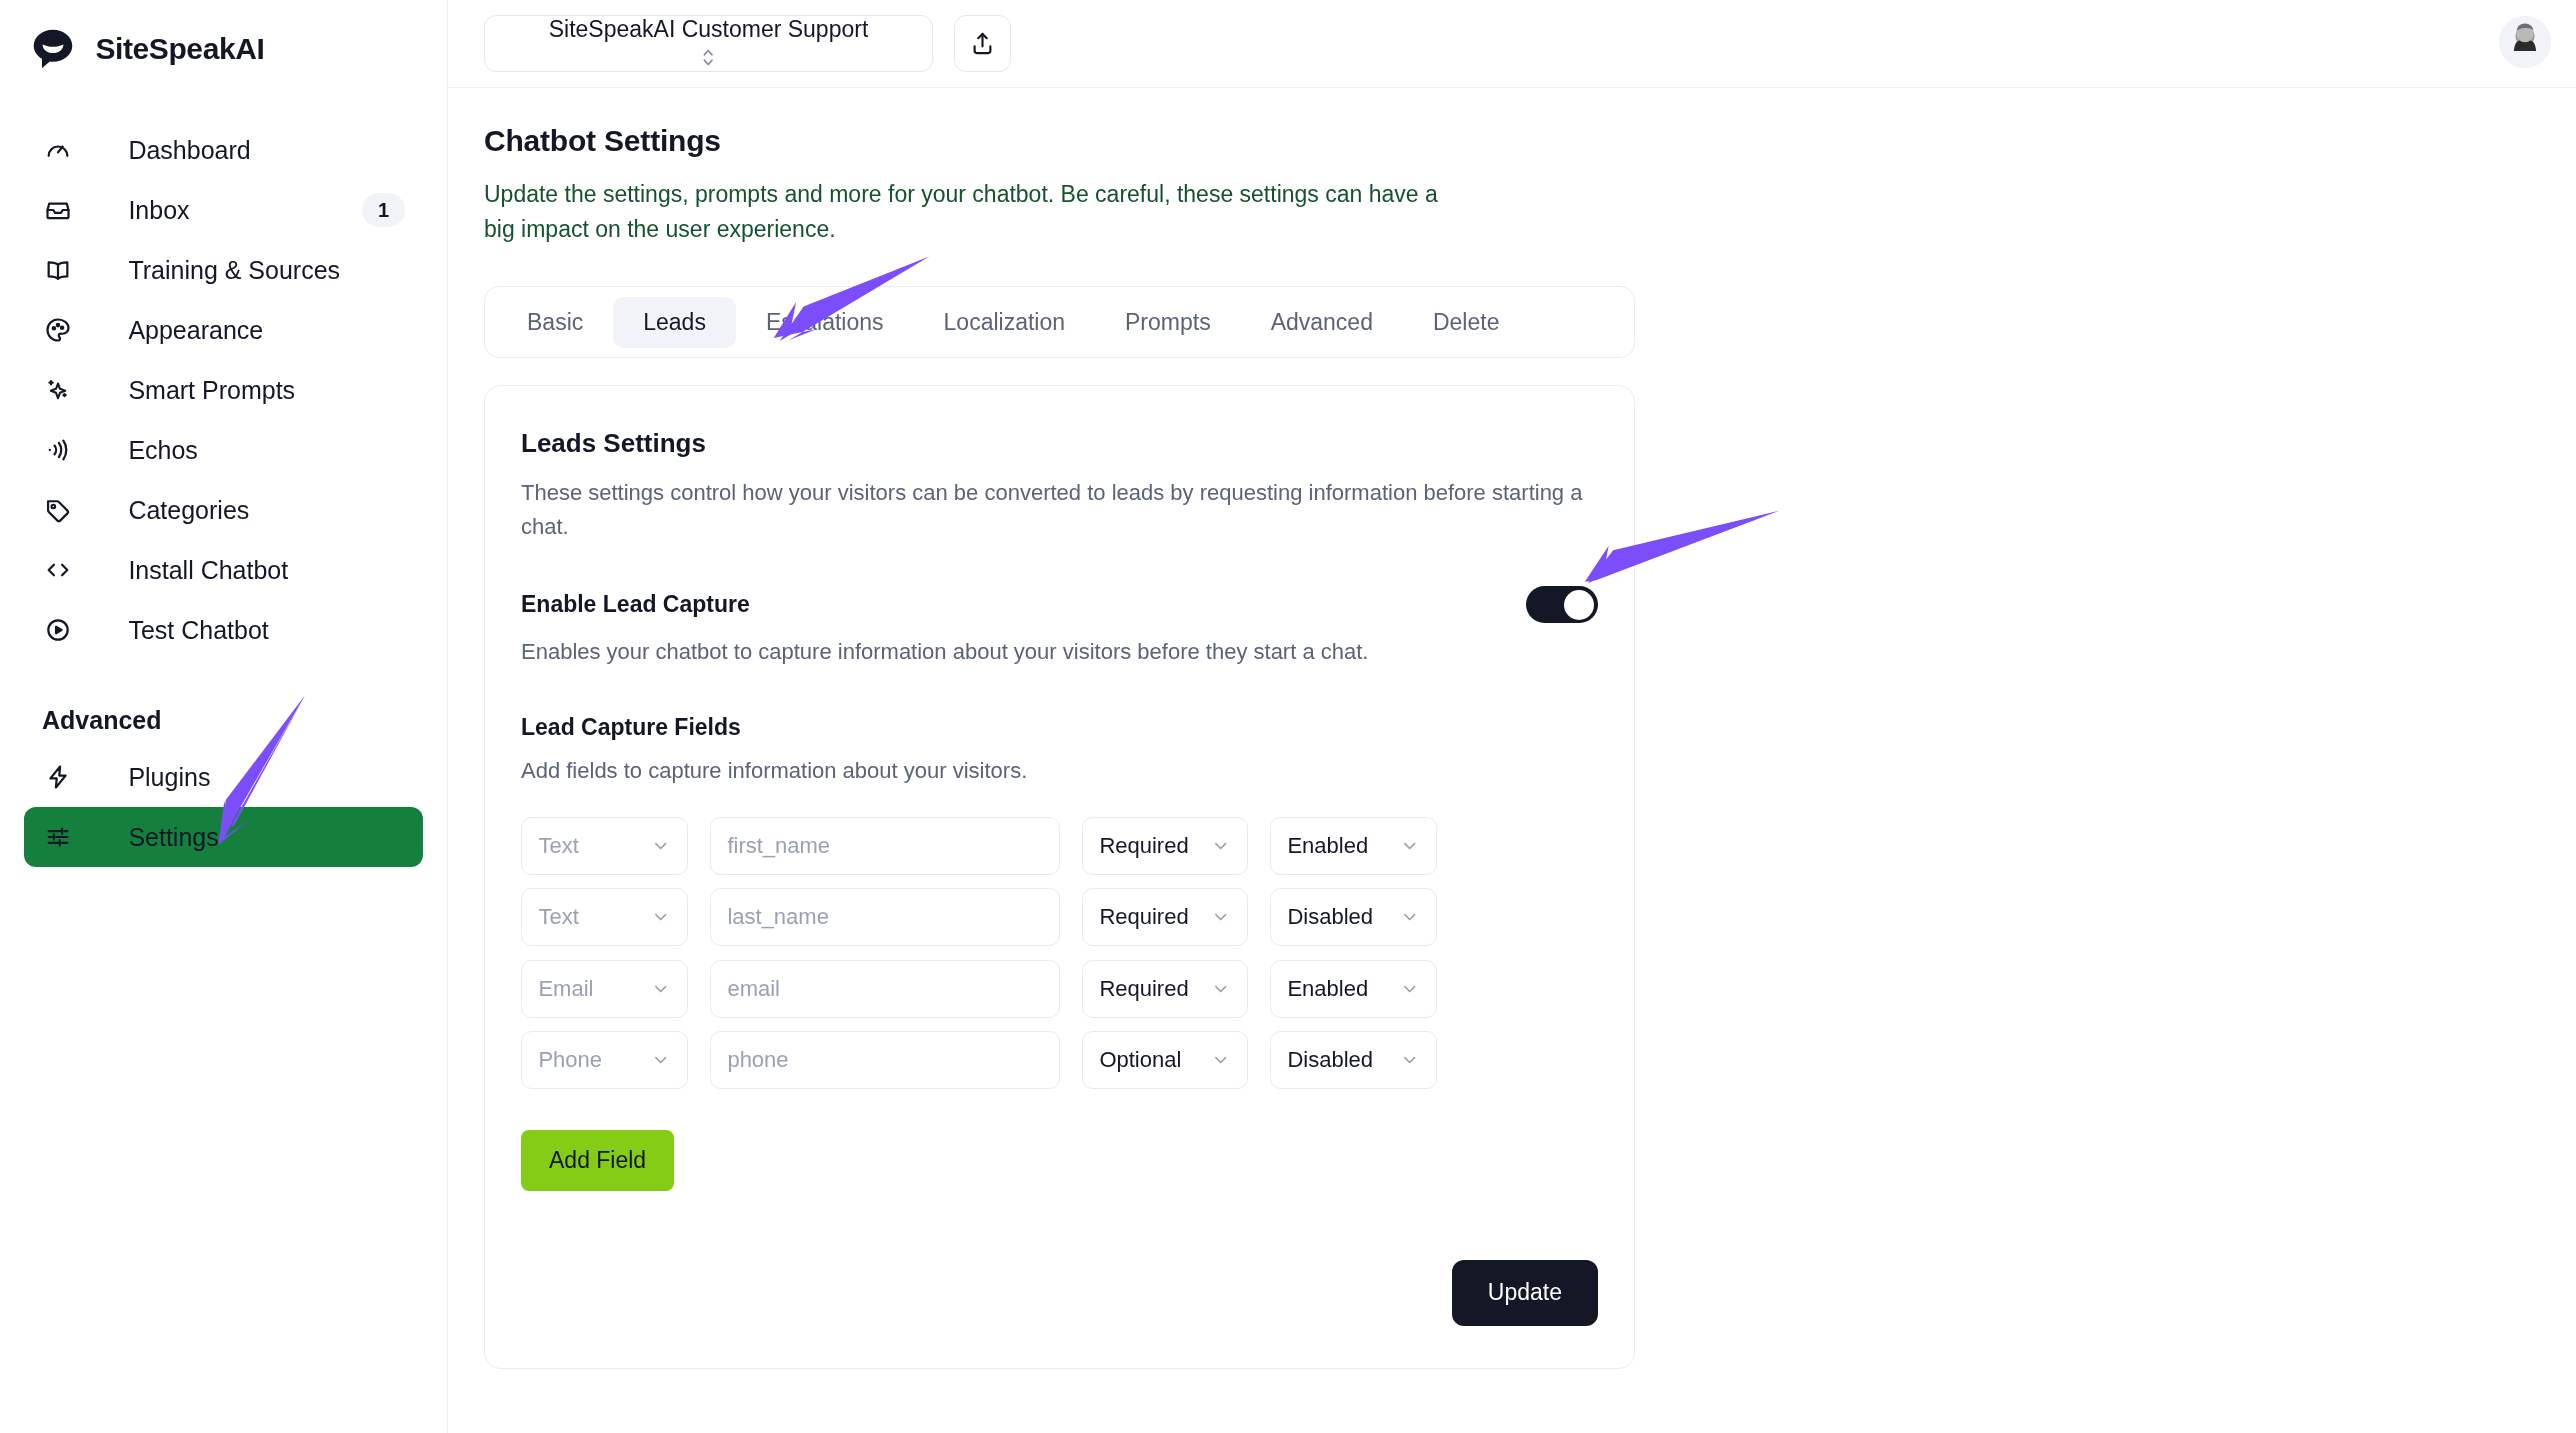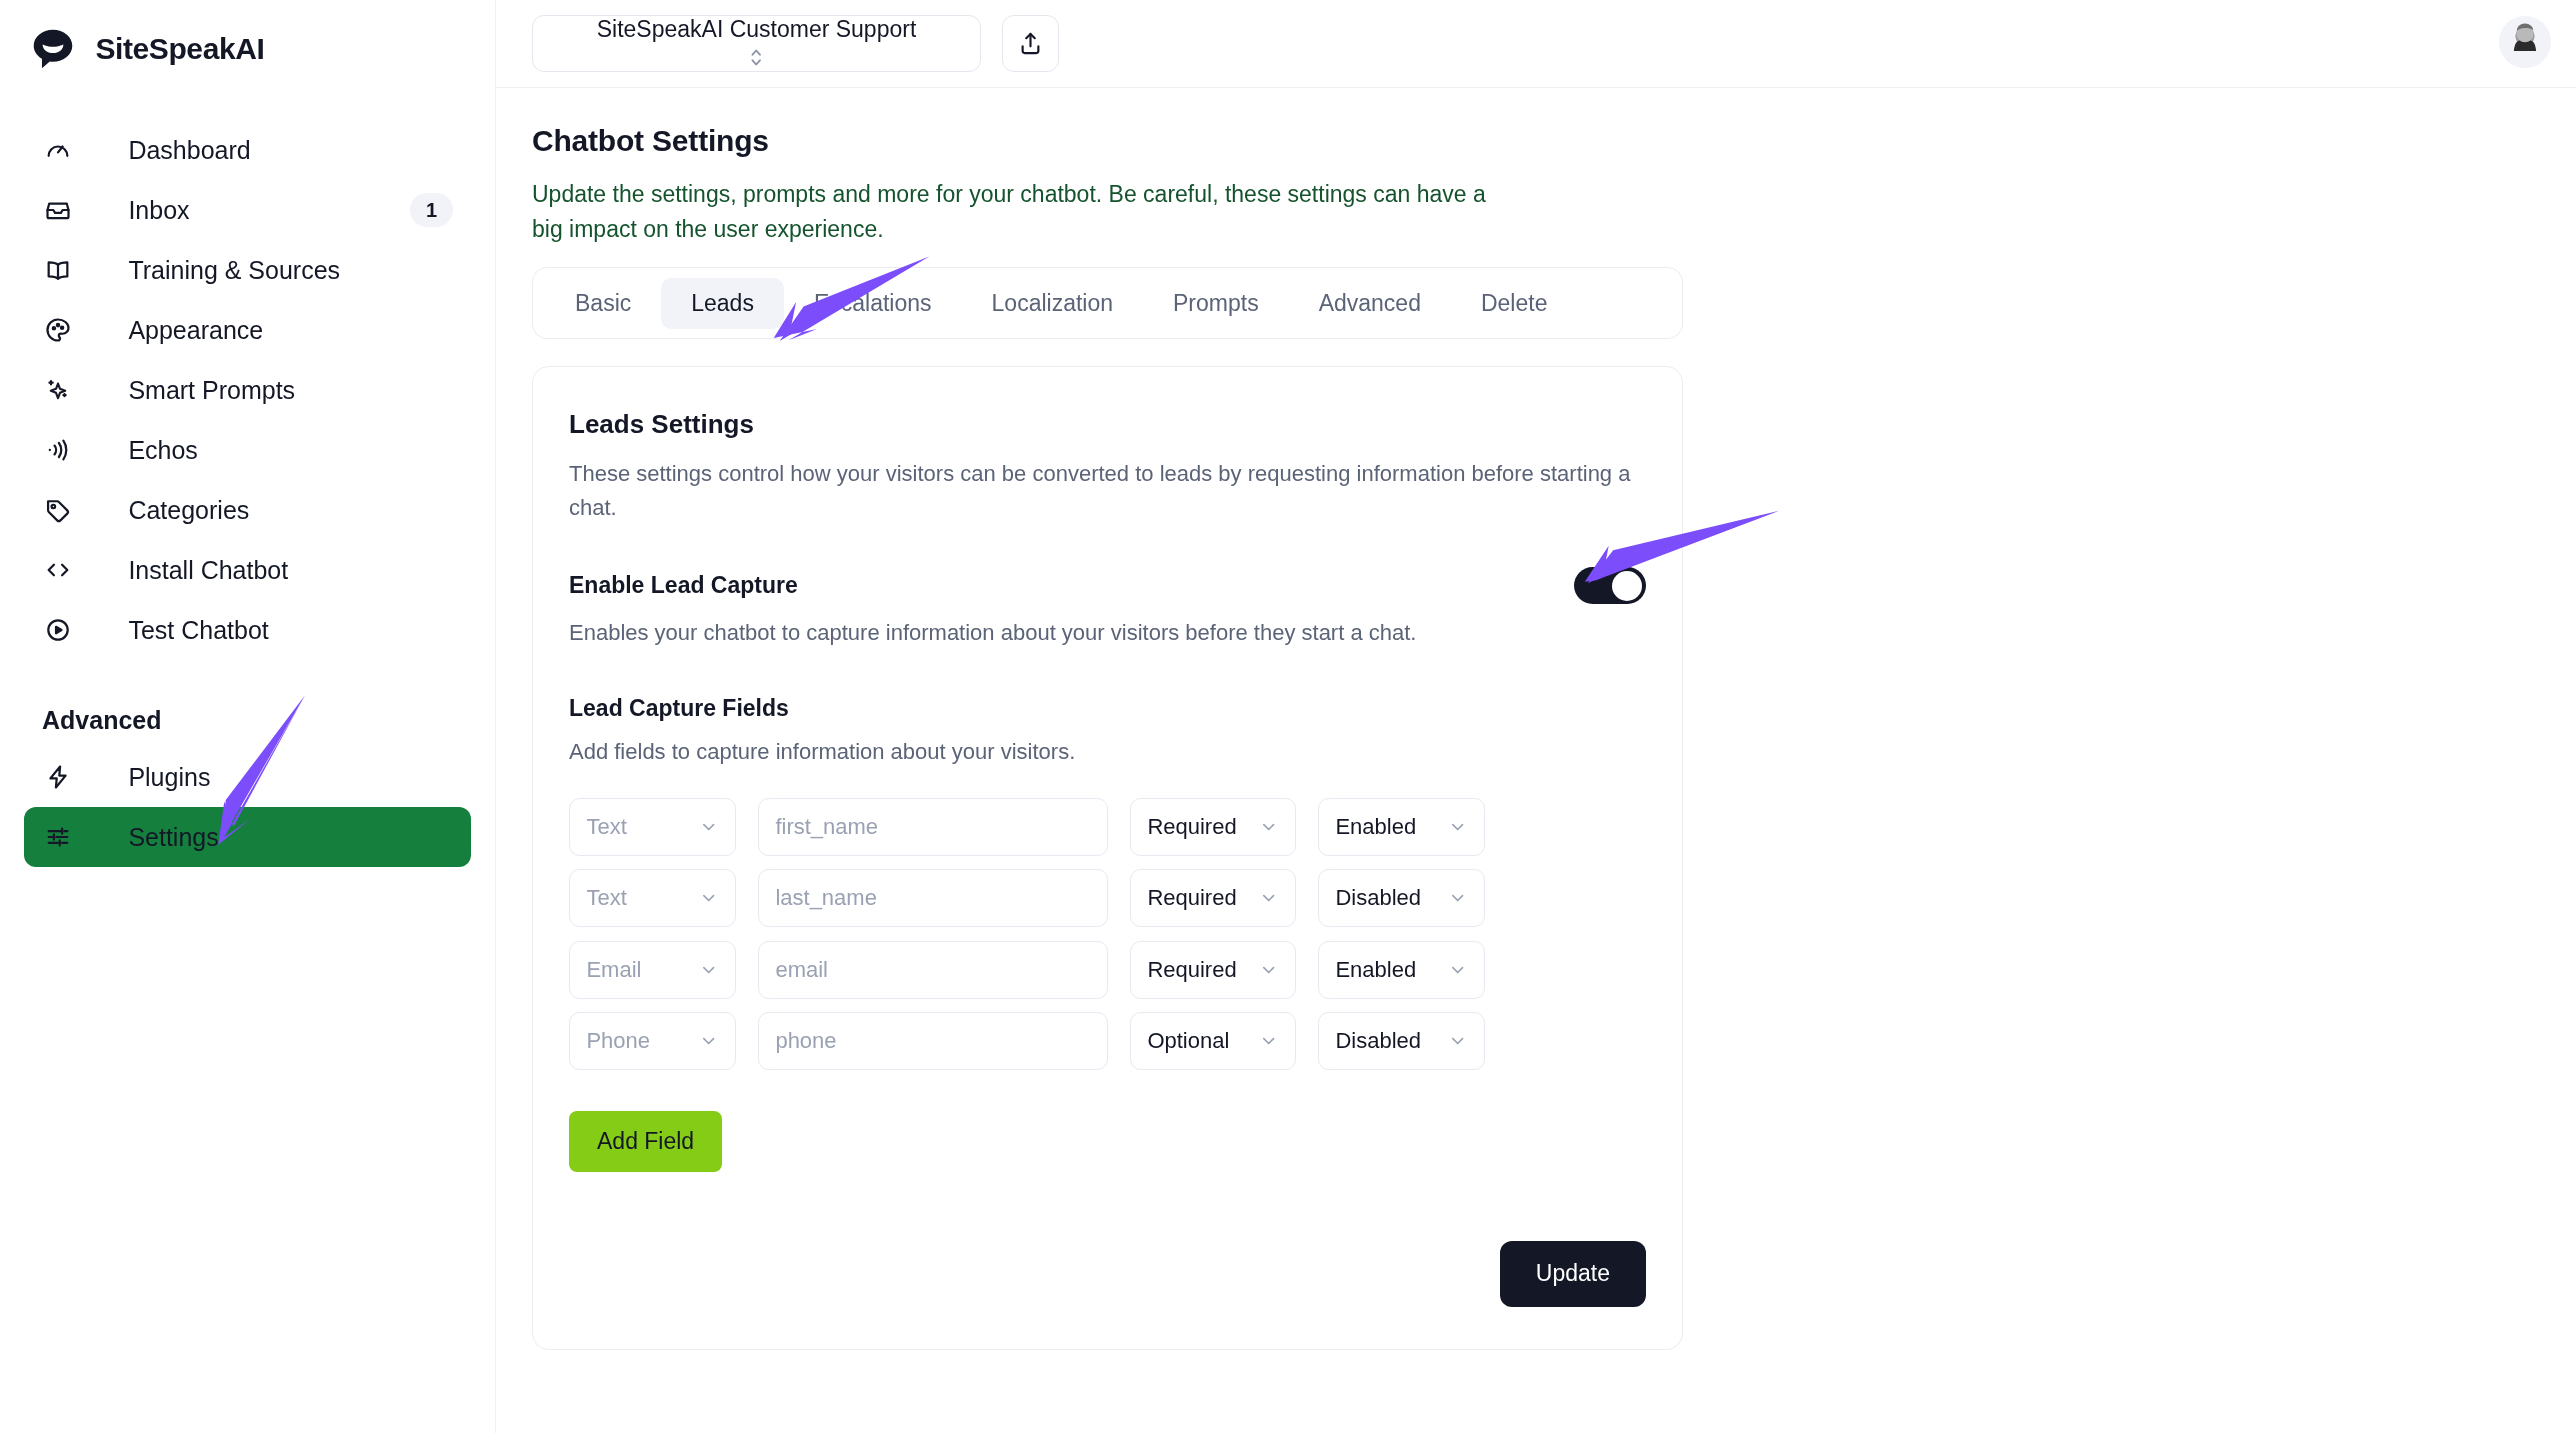--- a/index.html
+++ b/index.html
@@ -13,21 +13,21 @@
   .app {
     position: relative;
     width: 2576px;
     height: 1434px;
     display: flex;
     background: #ffffff;
   }
 
   
   .sidebar {
-    width: 496px;
+    width: 448px;
     height: 1434px;
     background: #ffffff;
     border-right: 1.5px solid #eef0f4;
     flex-shrink: 0;
     position: relative;
   }
   .brand {
     display: flex;
     align-items: center;
     gap: 19.4px;
@@ -169,21 +169,21 @@
   .page-desc {
     margin-top: 19.4px;
     font-size: 23px;
     line-height: 1.52;
     color: #14532d;
     max-width: 964px;
   }
 
   
   .tabs {
-    margin-top: 20px;
+    margin-top: 39px;
     width: 1151px;
     height: 72px;
     border: 1.5px solid #eaecf2;
     border-radius: 15px;
     display: flex;
     align-items: center;
     padding: 0 12px;
     background: #fff;
   }
   .tab {

